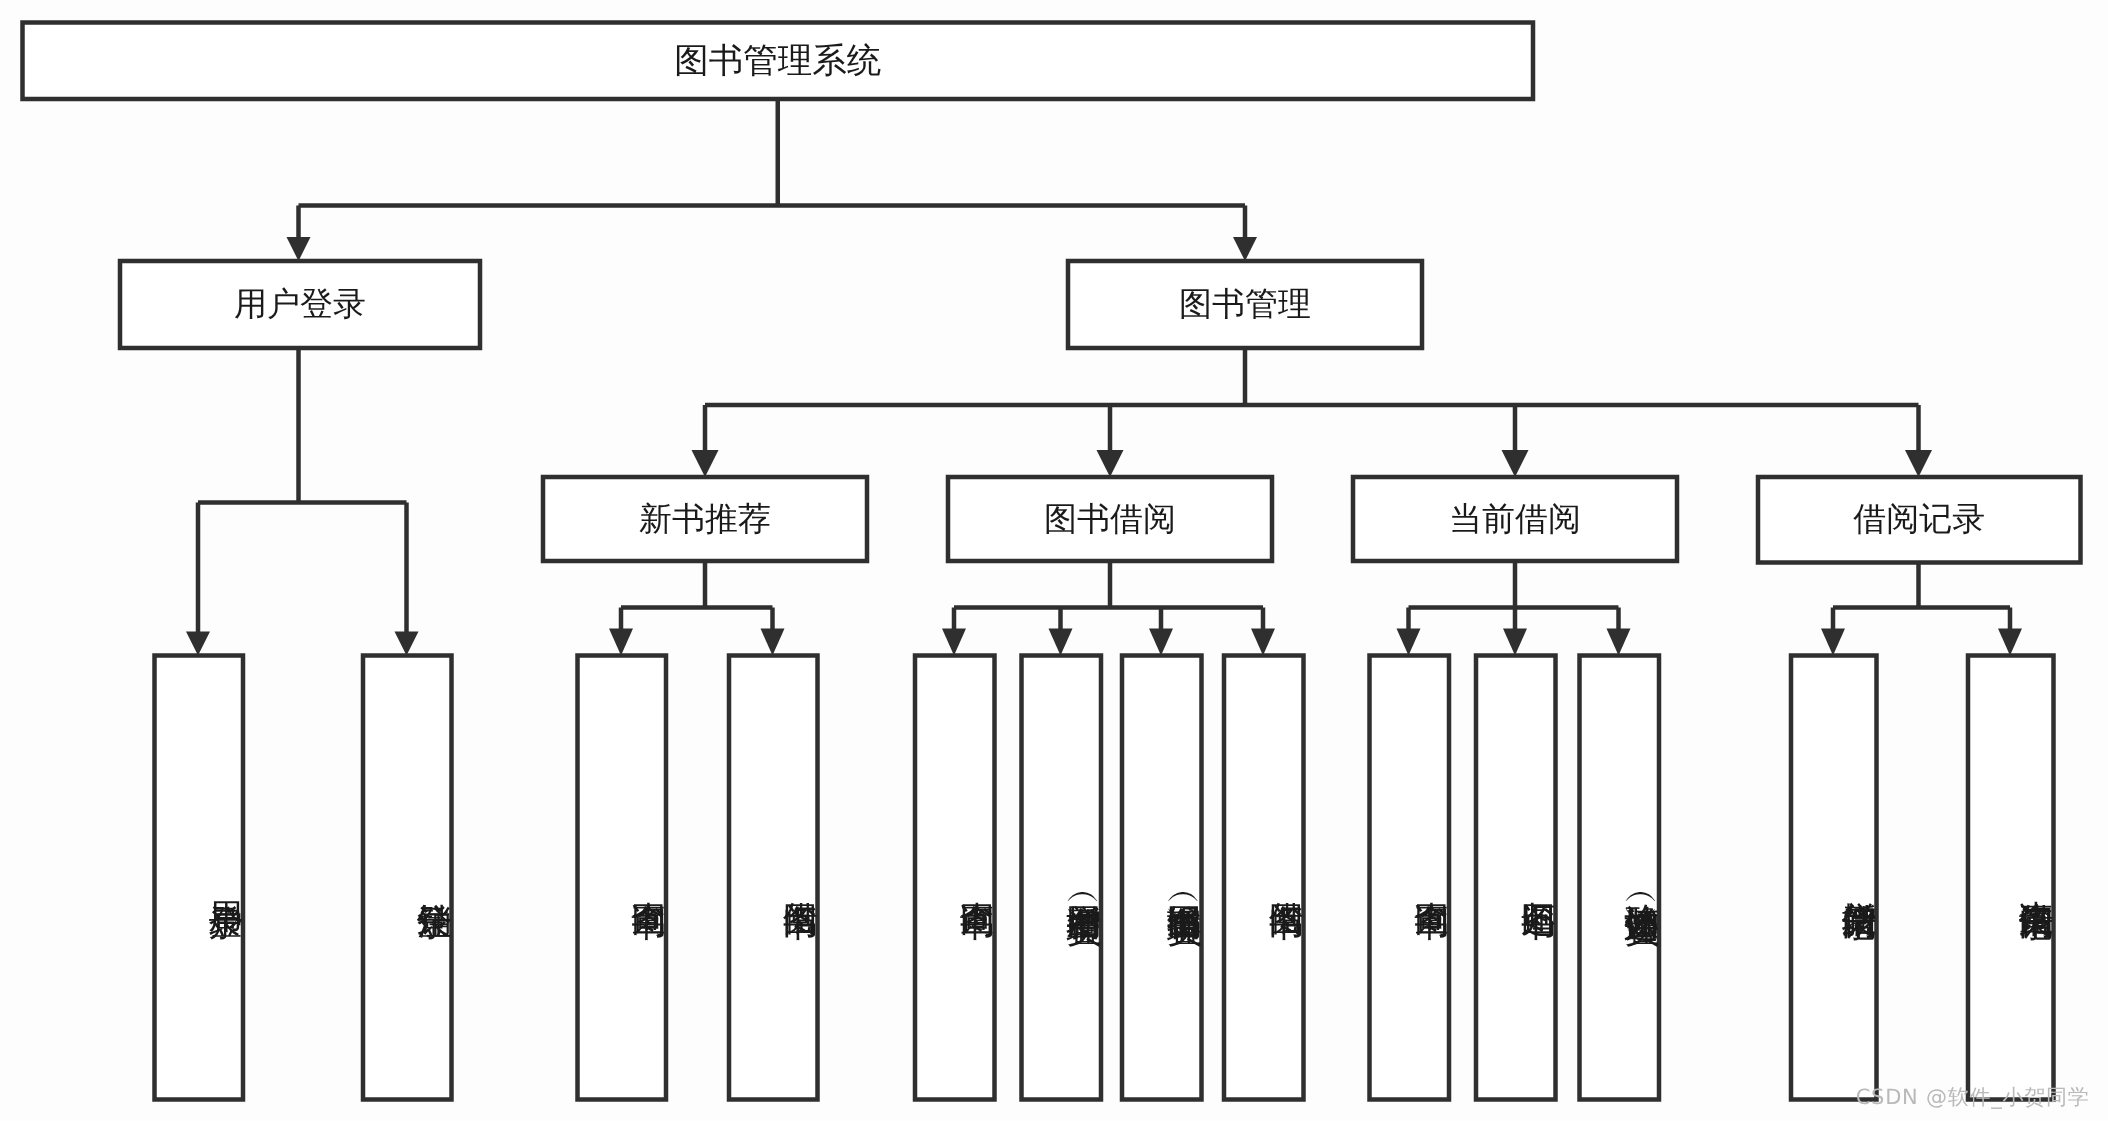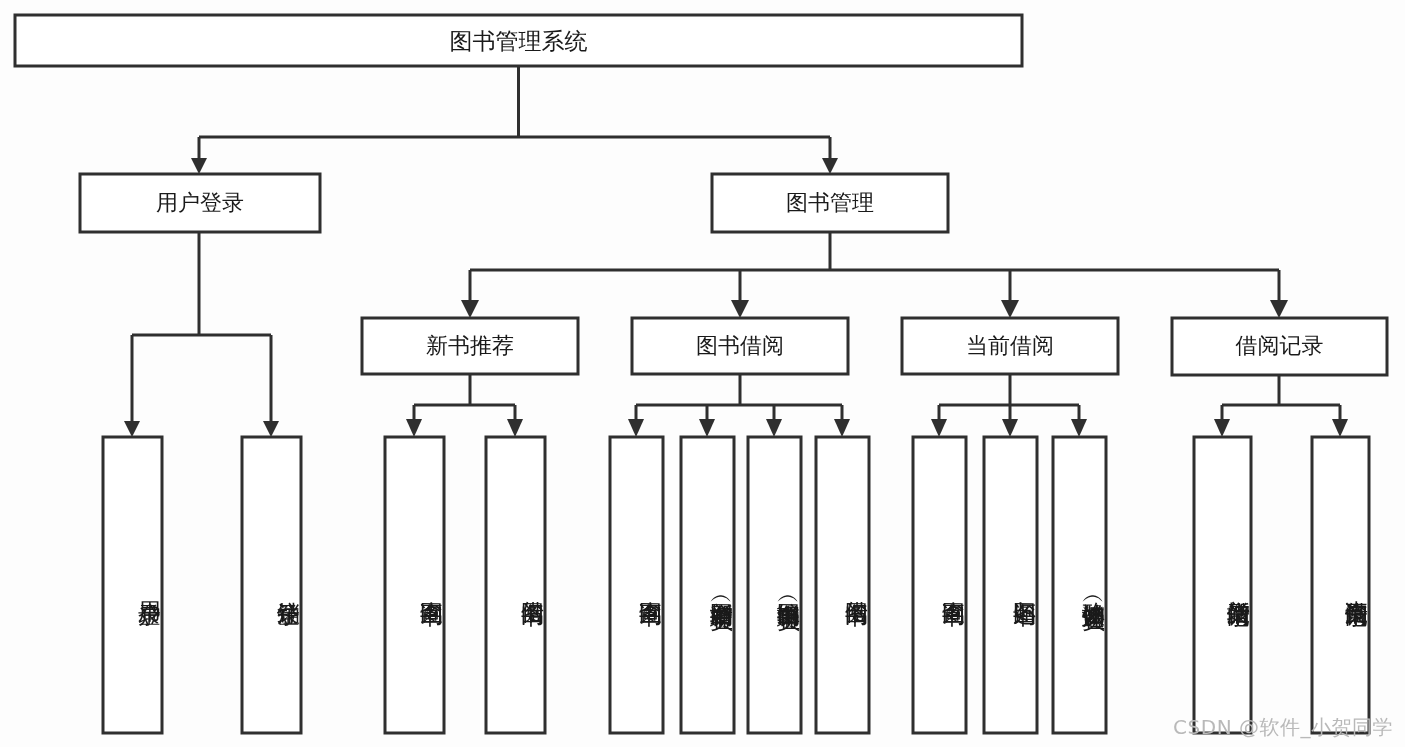--- a/index.html
+++ b/index.html
@@ -72,21 +72,21 @@
     letter-spacing: 1px;
   }
   .vlabel.centered {
     justify-content: center;
   }
   .watermark {
     position: absolute;
     right: 12px;
     bottom: 6px;
     font-family: "DejaVu Sans", "Liberation Sans", sans-serif;
-    font-size: 20px;
+    font-size: 14px;
     color: #b9b9b9;
     white-space: nowrap;
     letter-spacing: 0.5px;
   }
 </style>
 </head>
 <body>
 
 <div id="diagram-root">
 

